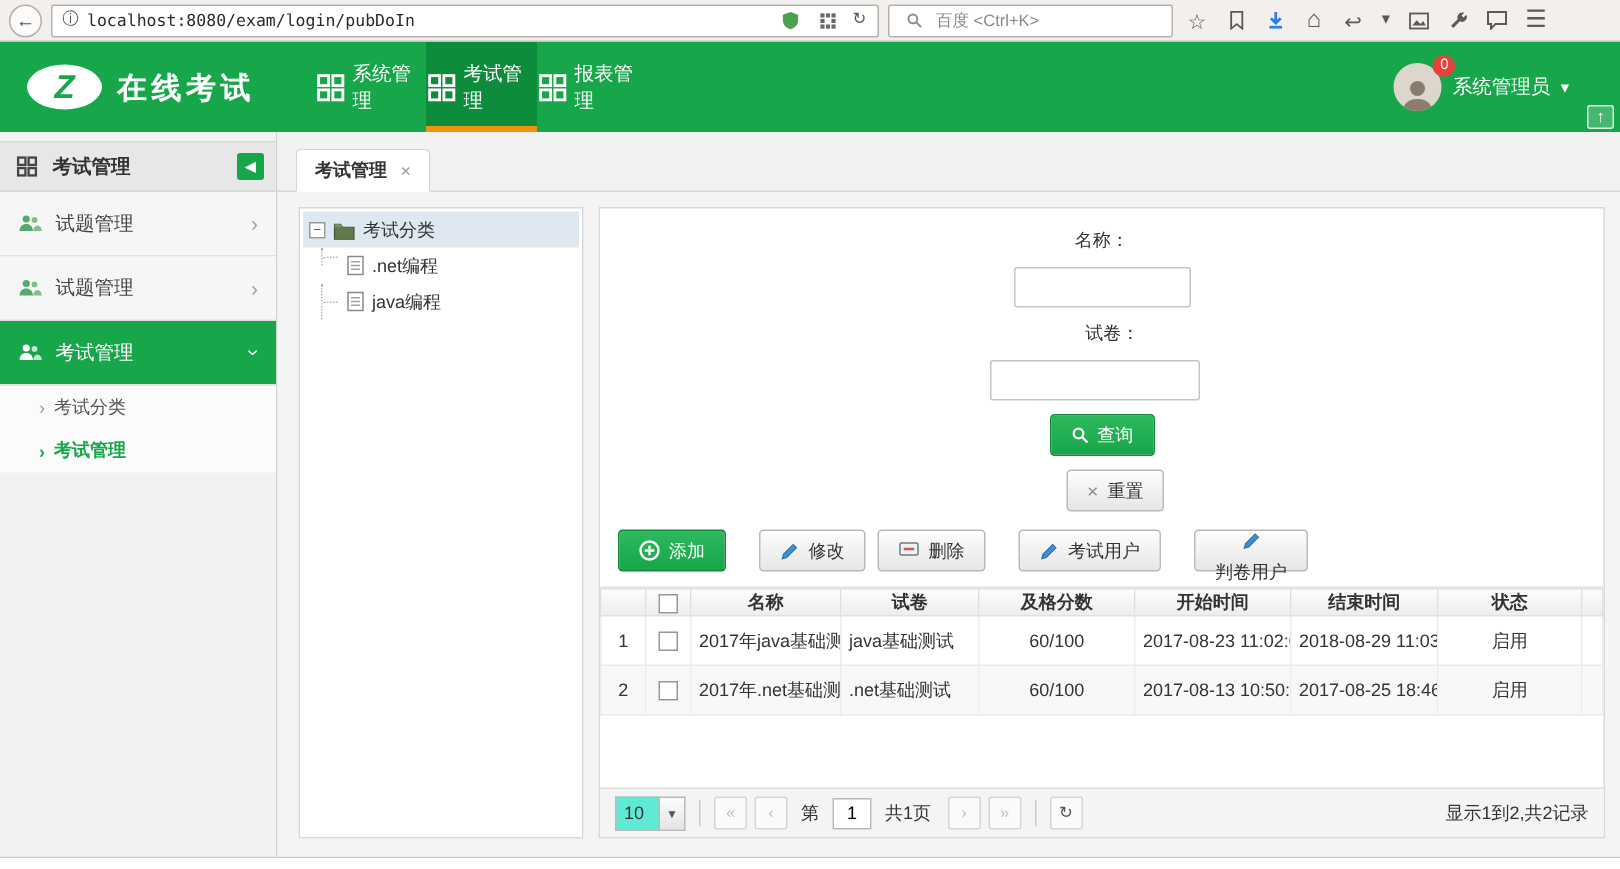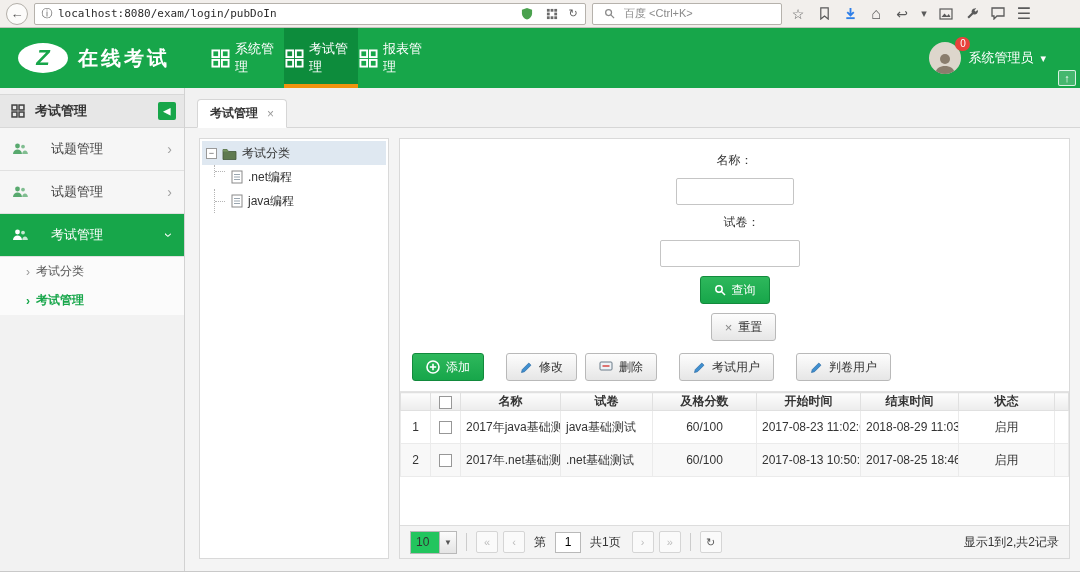--- a/index.html
+++ b/index.html
@@ -34,21 +34,21 @@
   .corner-toggle { position:absolute; right:4px; bottom:2px; width:18px; height:16px; border:1px solid rgba(255,255,255,.8); background:rgba(255,255,255,.2); color:#fff; font-size:11px; line-height:14px; text-align:center; cursor:pointer; border-radius:2px; }
 
   
   .main { display:flex; height:483px; }
   .page-footer { height:8px; border-top:1px solid #c9c9c9; background:#fff; }
 
   
   .sidebar { width:185px; background:#f2f2f2; border-right:1px solid #d2d2d2; display:flex; flex-direction:column; }
   .sidebar-header { height:34px; margin-top:6px; background:#e7e7e7; border-top:1px solid #d8d8d8; border-bottom:1px solid #d8d8d8; display:flex; align-items:center; gap:7px; padding:0 8px; font-size:13px; font-weight:bold; color:#333; }
   .collapse-btn { margin-left:auto; width:18px; height:18px; background:#17a64a; color:#fff; font-size:9px; line-height:18px; text-align:center; border-radius:2px; cursor:pointer; }
-  .menu-item { height:43px; display:flex; align-items:center; gap:23px; padding:0 12px; background:#f6f6f6; border-bottom:1px solid #e1e1e1; color:#444; font-size:13px; cursor:pointer; }
+  .menu-item { height:43px; display:flex; align-items:center; gap:9px; padding:0 12px; background:#f6f6f6; border-bottom:1px solid #e1e1e1; color:#444; font-size:13px; cursor:pointer; }
   .menu-icon { color:#58a96e; display:flex; }
   .menu-item .chev { margin-left:auto; color:#a0a0a0; font-size:14px; }
   .menu-item.active { background:#17a64a; color:#fff; }
   .menu-item.active .menu-icon { color:#fff; }
   .menu-item.active .chev { color:#fff; transform:rotate(90deg); }
   .submenu-item { height:29px; display:flex; align-items:center; gap:6px; padding-left:26px; font-size:12px; color:#555; background:#fbfbfb; cursor:pointer; }
   .submenu-item .sub-chev { color:#9a9a9a; font-size:12px; }
   .submenu-item.active { color:#17a64a; font-weight:bold; }
   .submenu-item.active .sub-chev { color:#17a64a; }
 
@@ -87,21 +87,21 @@
   table.grid { border-collapse:collapse; table-layout:fixed; width:100%; font-size:12px; color:#333; }
   .grid th { background:linear-gradient(#fdfdfd,#ececec); border:1px solid #e0e0e0; height:16px; font-weight:bold; text-align:center; overflow:hidden; white-space:nowrap; }
   .grid td { border:1px solid #ebebeb; height:33px; padding:0 5px; overflow:hidden; white-space:nowrap; }
   .grid tr.alt td { background:#f8f8f8; }
   .td-c { text-align:center; }
   .cb { width:13px; height:13px; border:1px solid #979797; background:#fff; display:inline-block; vertical-align:middle; cursor:pointer; }
 
   
   .pager { height:33px; background:#f4f4f4; border-top:1px solid #ddd; display:flex; align-items:center; gap:5px; padding:0 10px; font-size:12px; color:#333; }
   .page-select { display:inline-flex; align-items:stretch; height:23px; cursor:pointer; }
-  .page-select .val { width:30px; border:1px solid #b9b9b9; background:#22c55e; display:flex; align-items:center; padding-left:5px; }
+  .page-select .val { width:30px; border:1px solid #b9b9b9; background:#5eead4; display:flex; align-items:center; padding-left:5px; }
   .page-select .arrow { width:17px; border:1px solid #b9b9b9; border-left:none; background:linear-gradient(#fcfcfc,#e4e4e4); color:#555; font-size:8px; display:flex; align-items:center; justify-content:center; }
   .pg-sep { width:1px; height:18px; background:#ccc; margin:0 4px; }
   .pg-btn { width:22px; height:22px; border:1px solid #d5d5d5; background:#fafafa; border-radius:2px; text-align:center; line-height:20px; font-size:11px; color:#555; cursor:pointer; }
   .pg-btn.disabled { color:#bdbdbd; cursor:default; }
   .page-input { width:26px; height:21px; border:1px solid #b9b9b9; text-align:center; font-size:12px; margin:0 4px; }
   .pager-summary { margin-left:auto; color:#333; }
 </style>
 </head>
 <body>
 
@@ -399,21 +399,21 @@
             <span>删除</span>
           </button>
           <button class="btn btn-gray" style="margin-left:14px;">
             <span class="chrome-svg" style="width:13px;">
               <svg width="13" height="13" viewBox="0 0 13 13">
                   <path d="M1.5 11.5l.8-3 6.5-6.5 2.2 2.2-6.5 6.5z" fill="#3f8fd0" stroke="#2c6ca3" stroke-width=".7"></path>
                 </svg>
             </span>
             <span>考试用户</span>
           </button>
-          <button class="btn btn-gray" style="margin-left:14px;">
+          <button class="btn btn-gray" style="margin-left:14px;flex-direction:column;">
             <span class="chrome-svg" style="width:13px;">
               <svg width="13" height="13" viewBox="0 0 13 13">
                   <path d="M1.5 11.5l.8-3 6.5-6.5 2.2 2.2-6.5 6.5z" fill="#3f8fd0" stroke="#2c6ca3" stroke-width=".7"></path>
                 </svg>
             </span>
             <span>判卷用户</span>
           </button>
         </div>
 
         <div class="grid-wrap">

